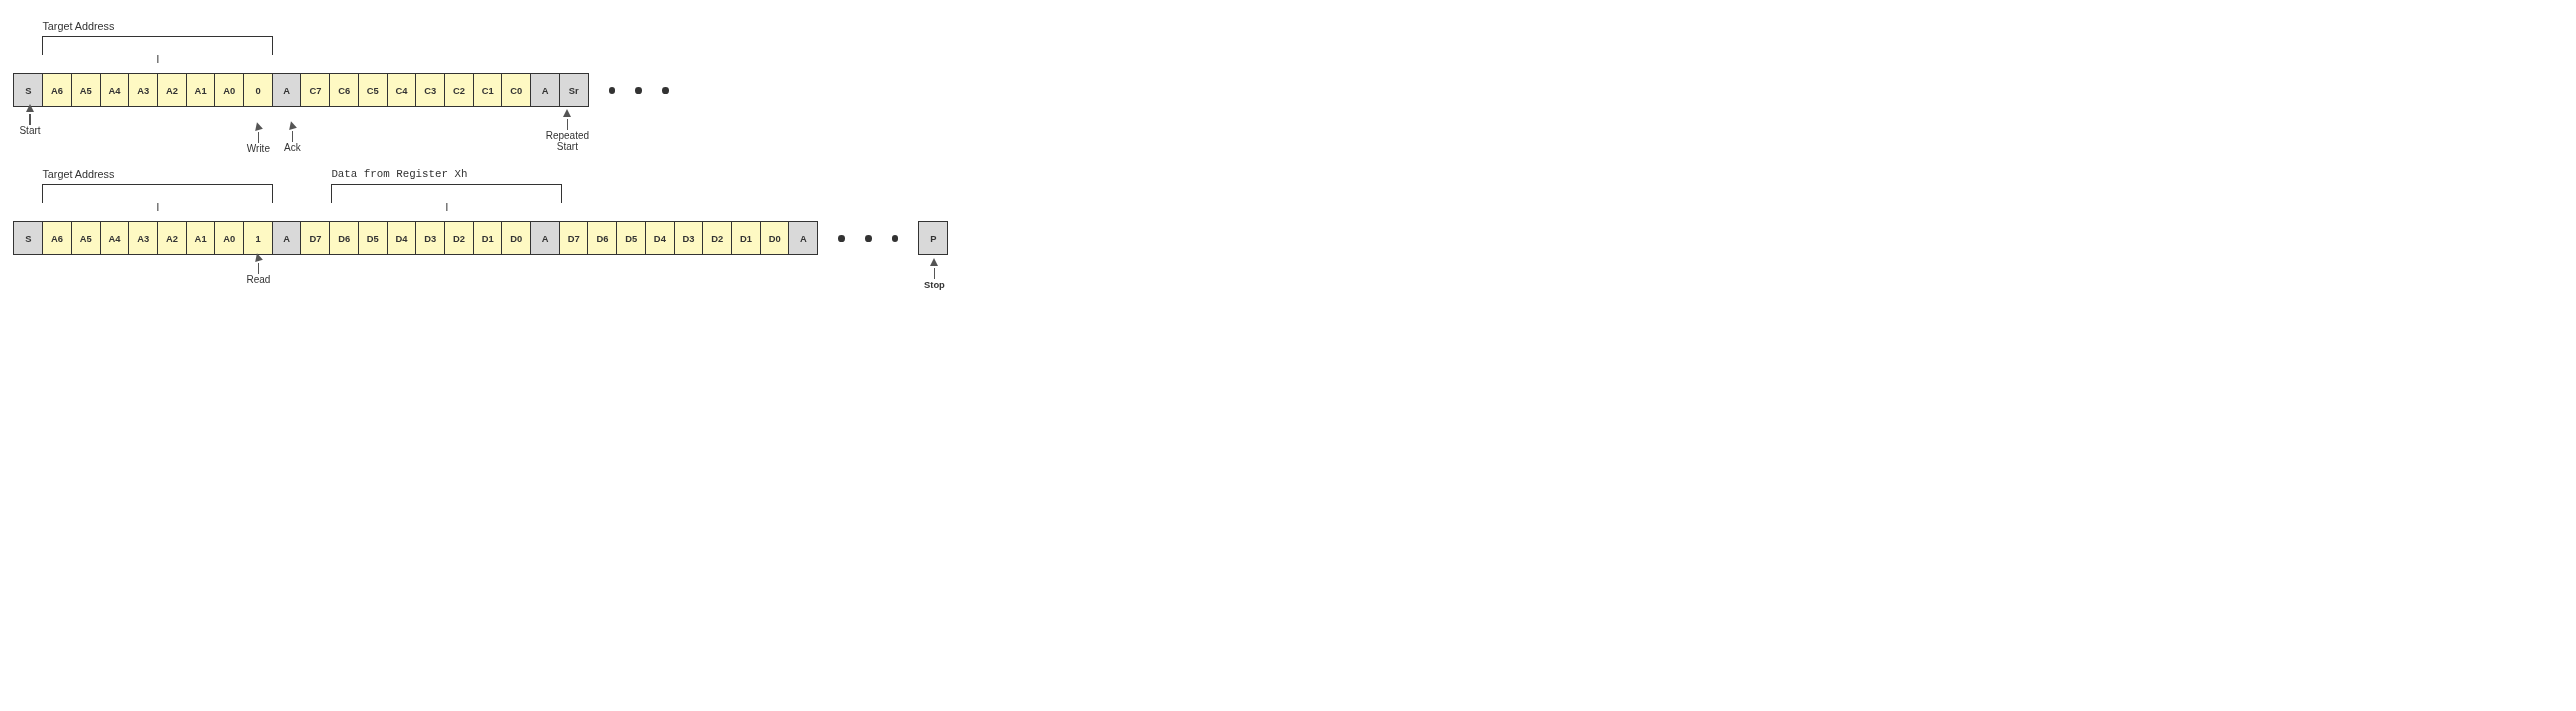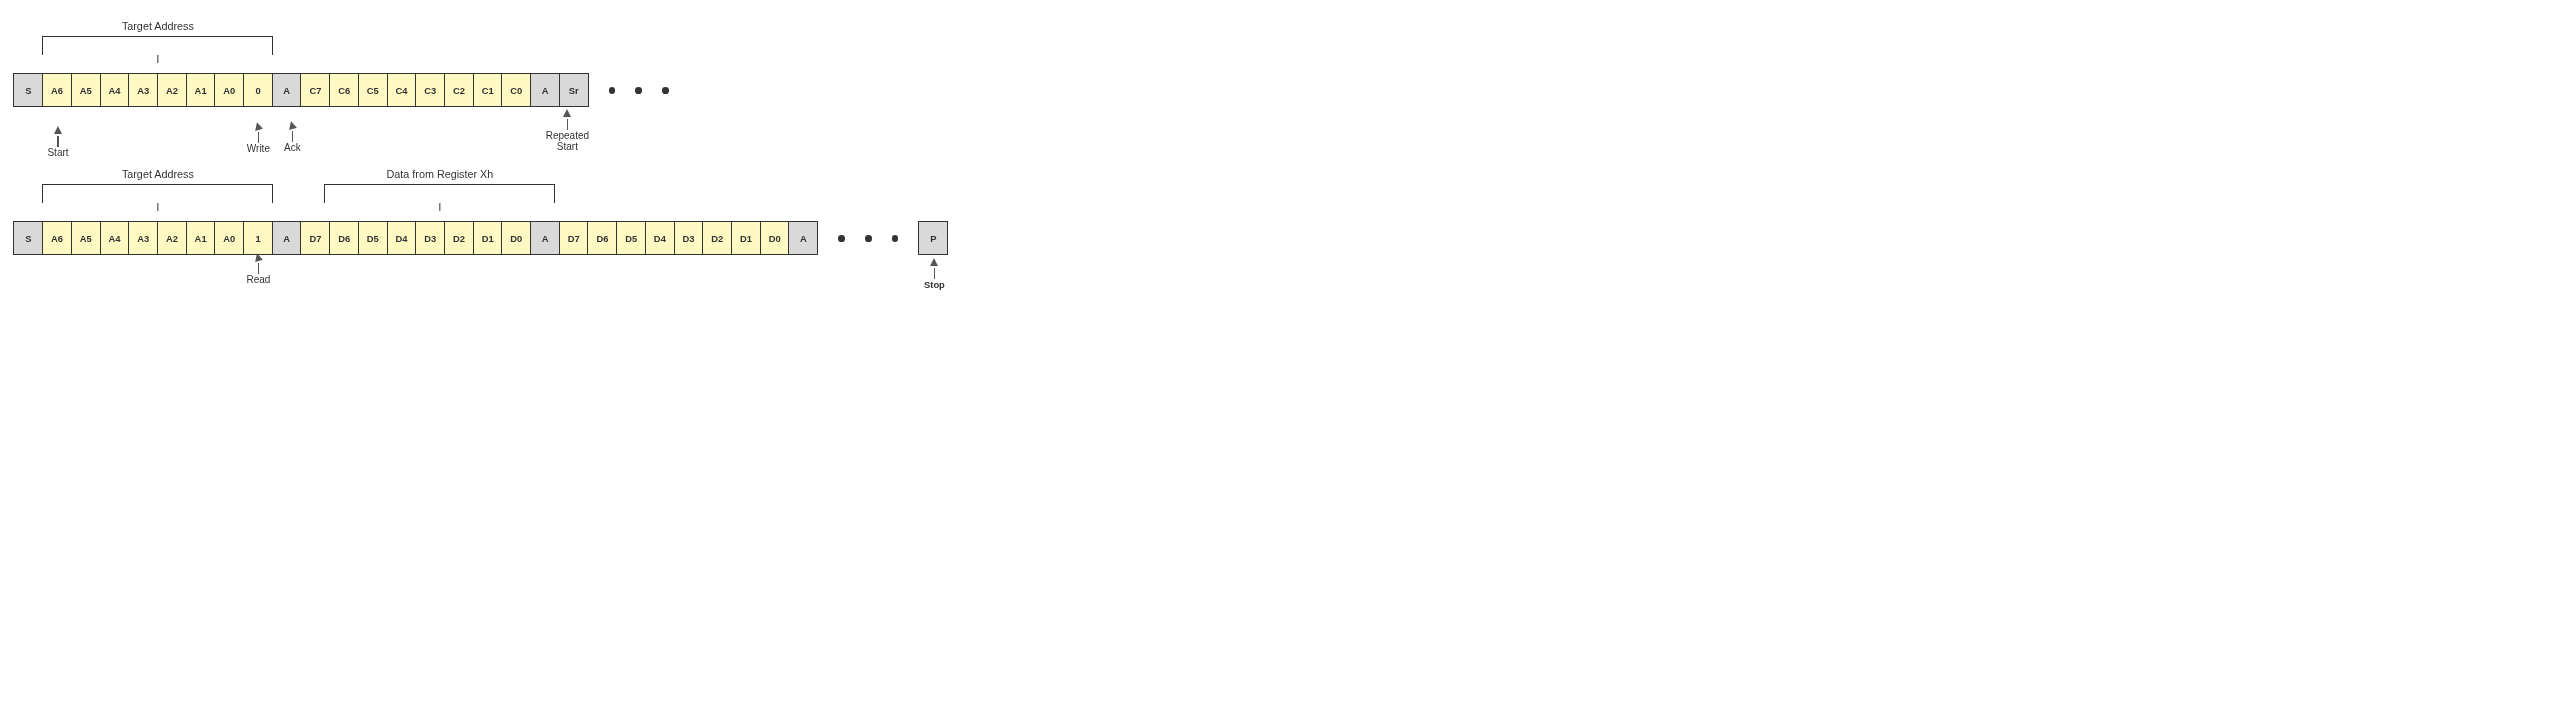--- a/index.html
+++ b/index.html
@@ -31,21 +31,21 @@
     font-weight: bold;
     font-size: 9.4px;
     background: #fef9c3;
     margin-left: -1.3px;
   }
   .cell:first-child { margin-left: 0; }
   .cell.shaded { background: #d9d9d9; }
   .bracket-group {
     position: absolute;
     top: 6.7px;
-    text-align: center;
+    text-align: left;
   }
   .bracket-label {
     font-size: 10.8px;
     margin-bottom: 4px;
     font-weight: normal;
   }
   .bracket {
     height: 19px;
     border-top: 1.3px solid #333;
     border-left: 1.3px solid #333;
@@ -153,21 +153,21 @@
   <div class="dots">
     <div class="dot"></div>
     <div class="dot"></div>
     <div class="dot"></div>
   </div>
   <div id="arrows1"></div>
 <div class="bracket-group" style="left: 29px; width: 231px;">
       <div class="bracket-label">Target Address</div>
       <div class="bracket"></div>
     </div>
-    <div class="arrow-label below-arrow" style="left: -13.4px; top: 112px; margin-left: 28px;"><div class="arrow-up"></div><div class="arrow-stem"></div><div>Start</div></div>
+    <div class="arrow-label below-arrow" style="left: -13.4px; top: 90px;"><div class="arrow-up"></div><div class="arrow-stem"></div><div>Start</div></div>
     <div class="arrow-label below-arrow" style="left: 215px; top: 108px;"><div class="arrow-up-tilt"></div><div class="arrow-stem"></div><div>Write</div></div>
     <div class="arrow-label below-arrow" style="left: 249px; top: 107px;"><div class="arrow-up-tilt"></div><div class="arrow-stem"></div><div>Ack</div></div>
     <div class="arrow-label below-arrow" style="left: 524px; top: 95px;"><div class="arrow-up"></div><div class="arrow-stem"></div><div>Repeated Start</div></div>
   </div>
 
 <div class="row">
   <div id="brackets2"></div>
   <div class="cells" id="cells2">
       <div class="cell shaded">S</div>
       <div class="cell">A6</div>
@@ -209,19 +209,19 @@
       <div class="arrow-up"></div>
       <div class="arrow-stem"></div>
       <div>Stop</div>
     </div>
   </div>
   <div id="arrows2"></div>
 <div class="bracket-group" style="left: 29px; width: 231px;">
       <div class="bracket-label">Target Address</div>
       <div class="bracket"></div>
     </div>
-    <div class="bracket-group" style="left: 311px; width: 231px;">
+    <div class="bracket-group" style="left: 318px; width: 231px; font-family: Liberation Mono, monospace;">
       <div class="bracket-label">Data from Register Xh</div>
       <div class="bracket"></div>
     </div>
     <div class="arrow-label below-arrow" style="left: 215px; top: 91px;"><div class="arrow-up-tilt"></div><div class="arrow-stem"></div><div>Read</div></div>
   </div>
 
 
 </body></html>

